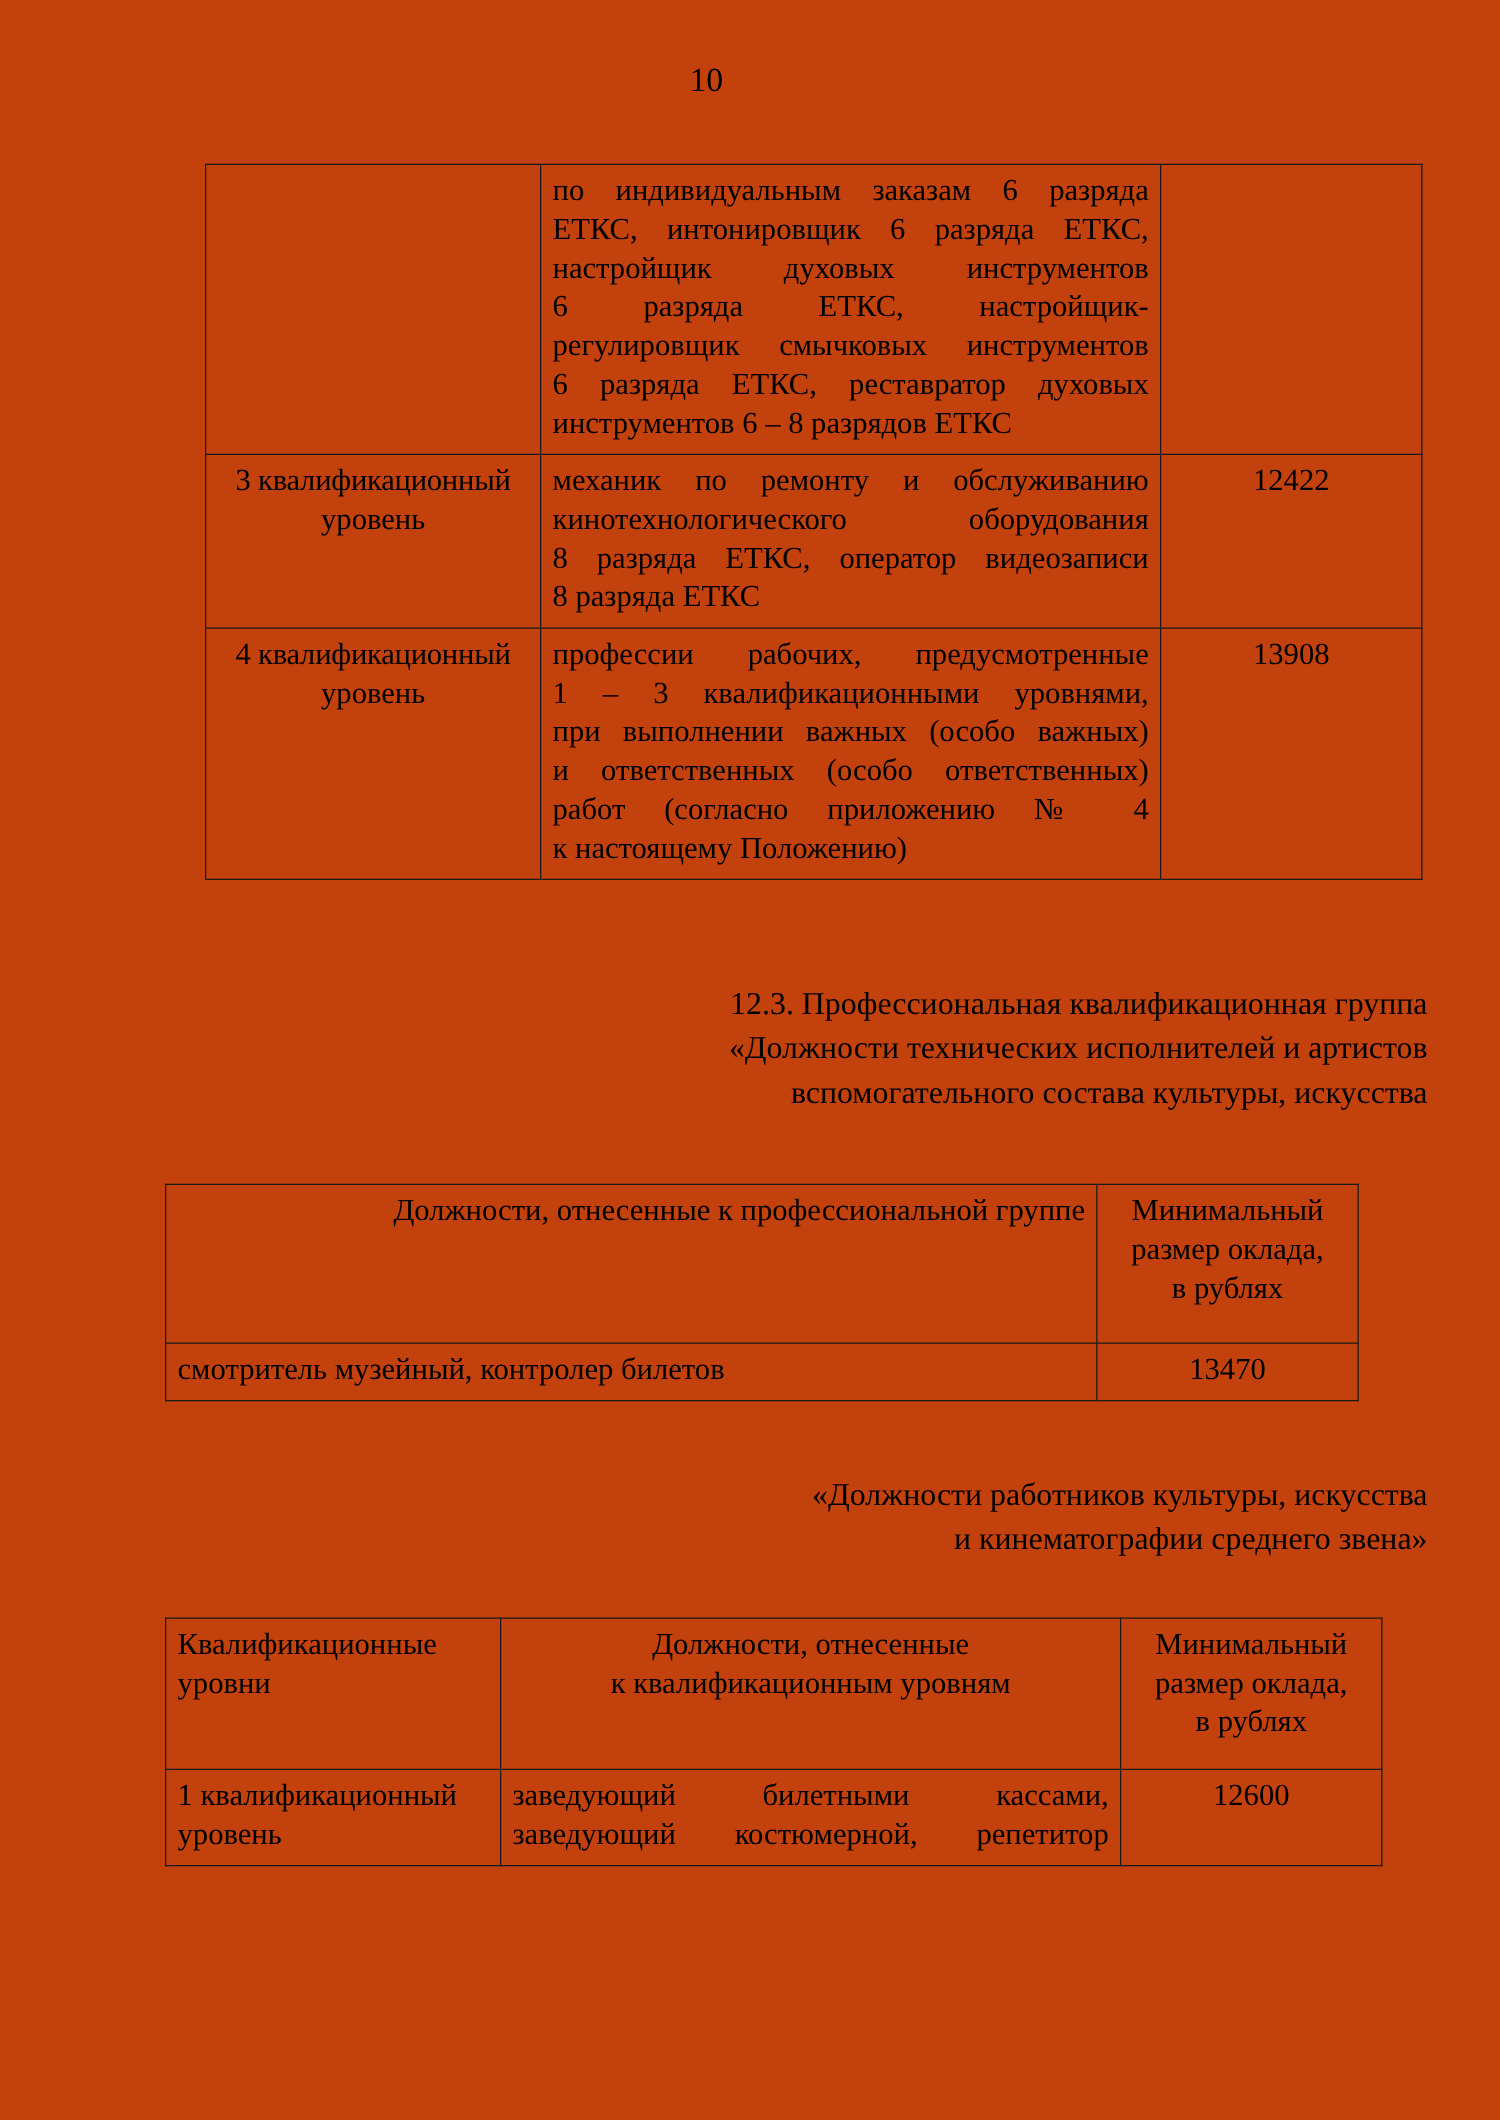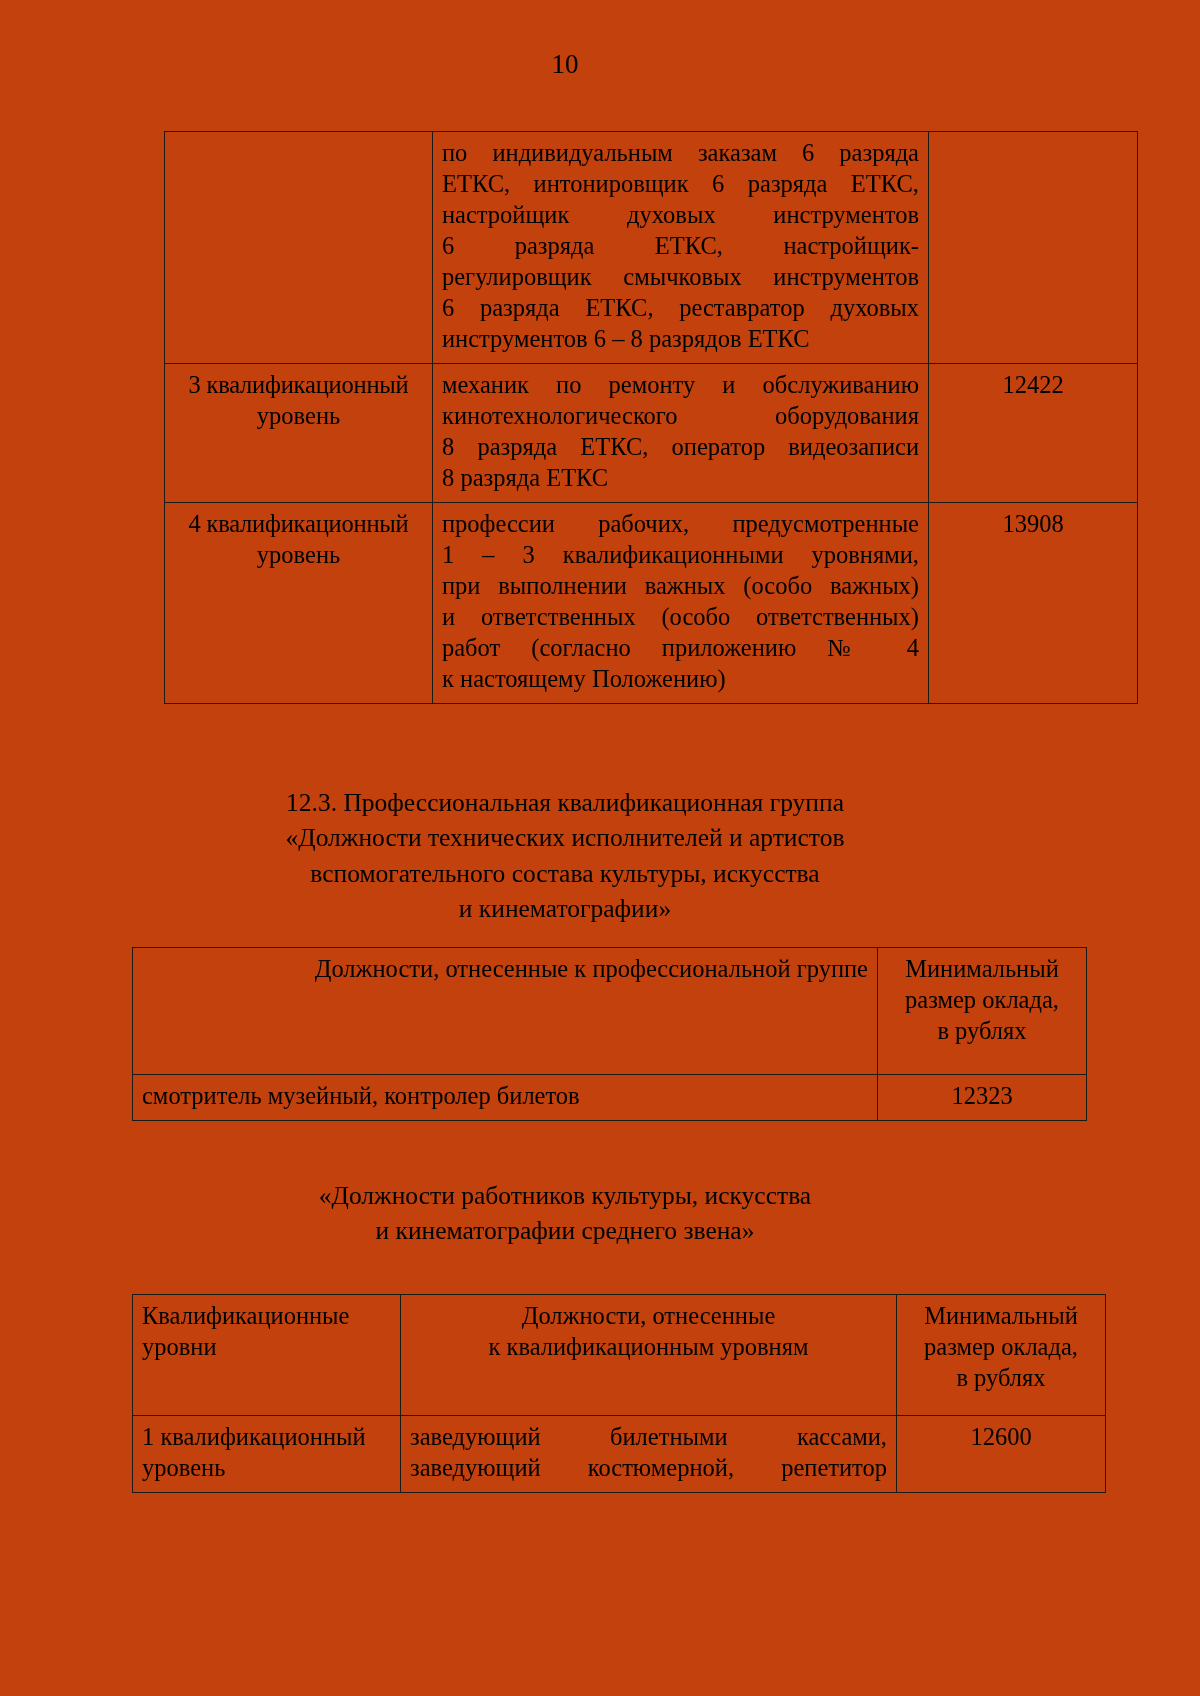--- a/index.html
+++ b/index.html
@@ -76,22 +76,22 @@
     padding-left: 32px;
   }
   .t1-empty { width: 249px; }
   .t1-cont  { width: 477px; }
   .t1-sumempty { width: 190px; }
 
   
   .section-heading {
     position: absolute;
     width: 1130px;
-    left: 0;
-    text-align: center;
+    left: 12px;
+    text-align: right;
     font-size: 25.5px;
     line-height: 1.39;
   }
   .section-heading div { white-space: nowrap; }
 
   .heading-12-3 { top: 785px; }
   .heading-12-4 { top: 1178px; }
 
   
   .table2-wrap {
@@ -171,37 +171,36 @@
           <td class="c-sum">13908</td>
         </tr>
       </tbody>
     </table>
   </div>
 
   <div class="section-heading heading-12-3">
     <div>12.3. Профессиональная квалификационная группа</div>
     <div>«Должности технических исполнителей и артистов</div>
     <div>вспомогательного состава культуры, искусства</div>
-    <div>и кинематографии»</div>
   </div>
 
   <div class="table2-wrap">
     <table class="doc-table">
       <tbody>
         <tr>
           <td class="t2-pos t2-head-pos">Должности, отнесенные к профессиональной группе</td>
           <td class="t2-sum t2-sum-head">
             <span class="l">Минимальный</span>
             <span class="l">размер оклада,</span>
             <span class="l">в рублях</span>
           </td>
         </tr>
         <tr>
           <td class="t2-pos t2-body-pos">смотритель музейный, контролер билетов</td>
-          <td class="t2-sum">12323</td>
+          <td class="t2-sum">13470</td>
         </tr>
       </tbody>
     </table>
   </div>
 
   <div class="section-heading heading-12-4">
     <div>«Должности работников культуры, искусства</div>
     <div>и кинематографии среднего звена»</div>
   </div>
 

